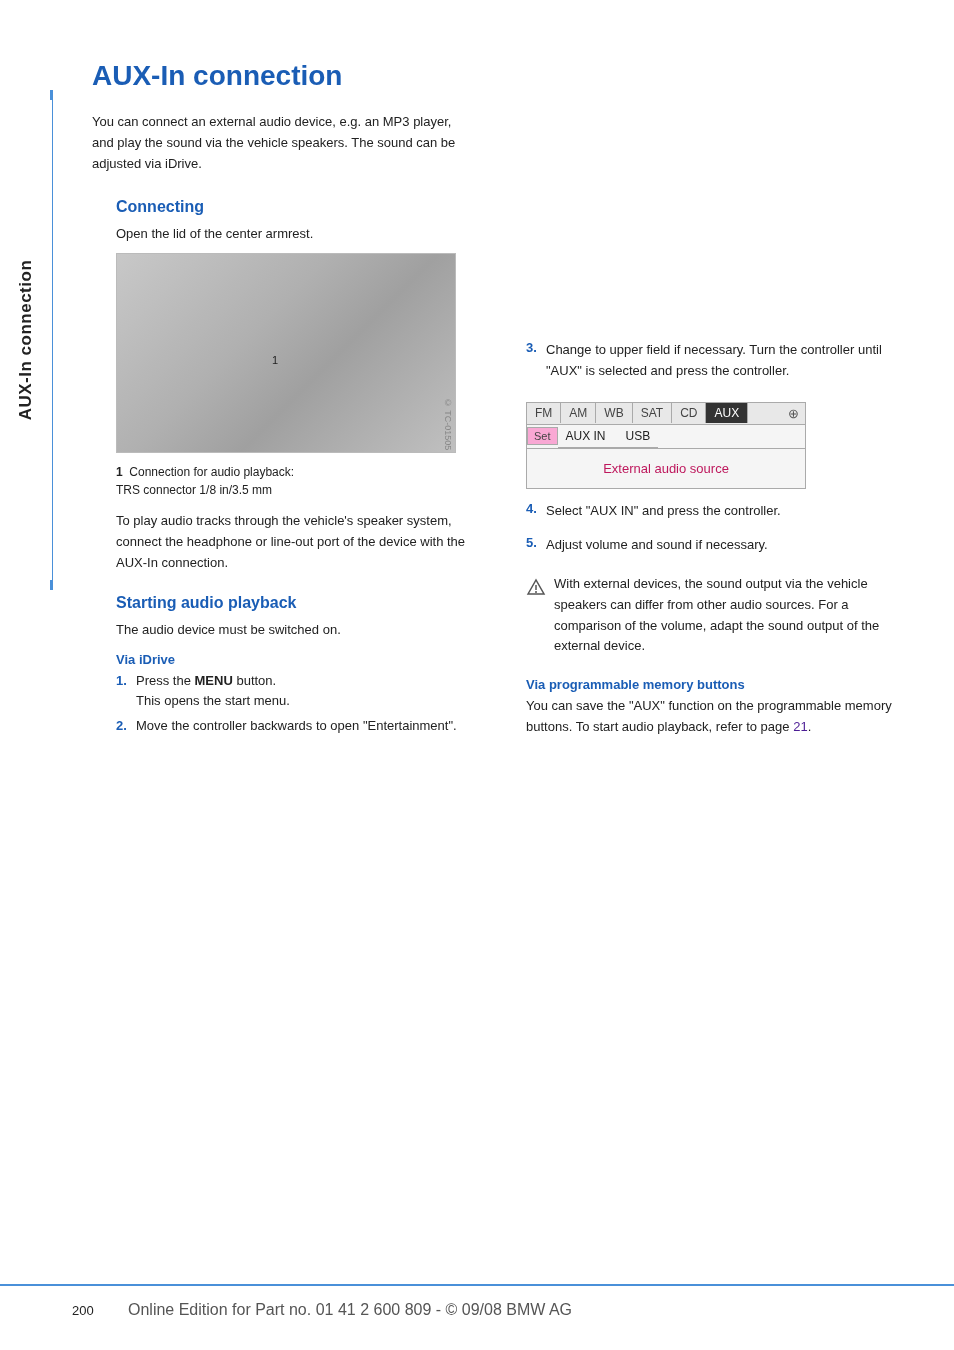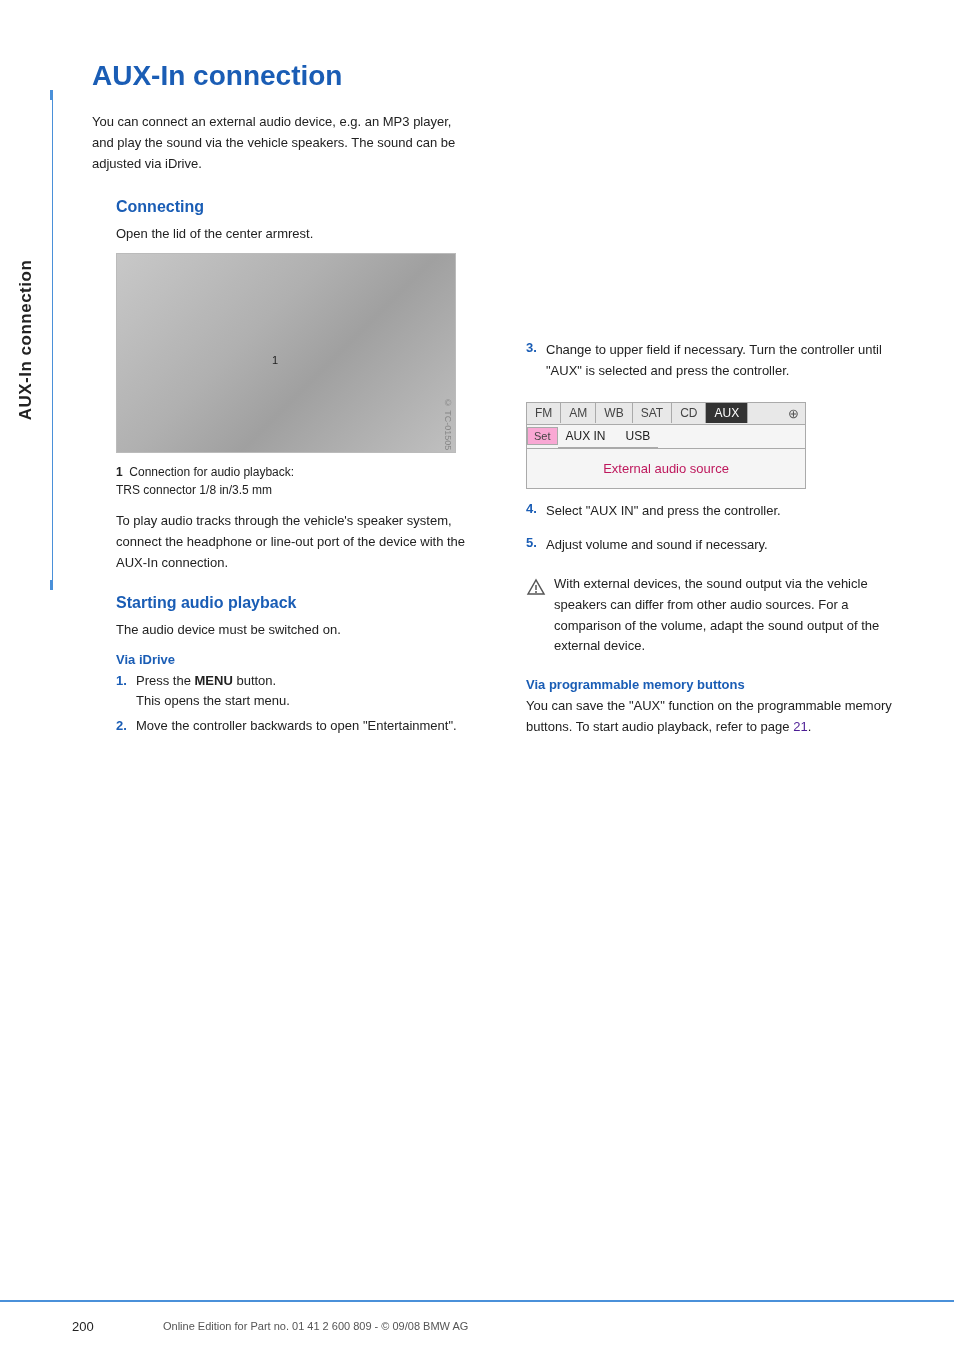--- a/index.html
+++ b/index.html
@@ -228,40 +228,39 @@
       margin-top: 2px;
     }
 
     .note-icon svg {
       width: 20px;
       height: 20px;
     }
 
     .footer {
       position: absolute;
-      bottom: 0;
+      bottom: 16px;
       left: 0;
       right: 0;
       height: 50px;
       display: flex;
       align-items: center;
       padding: 0 0 0 72px;
       border-top: 2px solid #4a90d9;
     }
 
     .footer-page {
       font-size: 13px;
       margin-right: 16px;
       min-width: 40px;
     }
 
     .footer-text {
-      font-size: 11px;
+      font-size: 16px;
       color: #555;
-      margin-left: 35px;
     }
 
     .img-watermark {
       position: absolute;
       right: 2px;
       bottom: 2px;
       font-size: 9px;
       color: #888;
       writing-mode: vertical-rl;
     }

